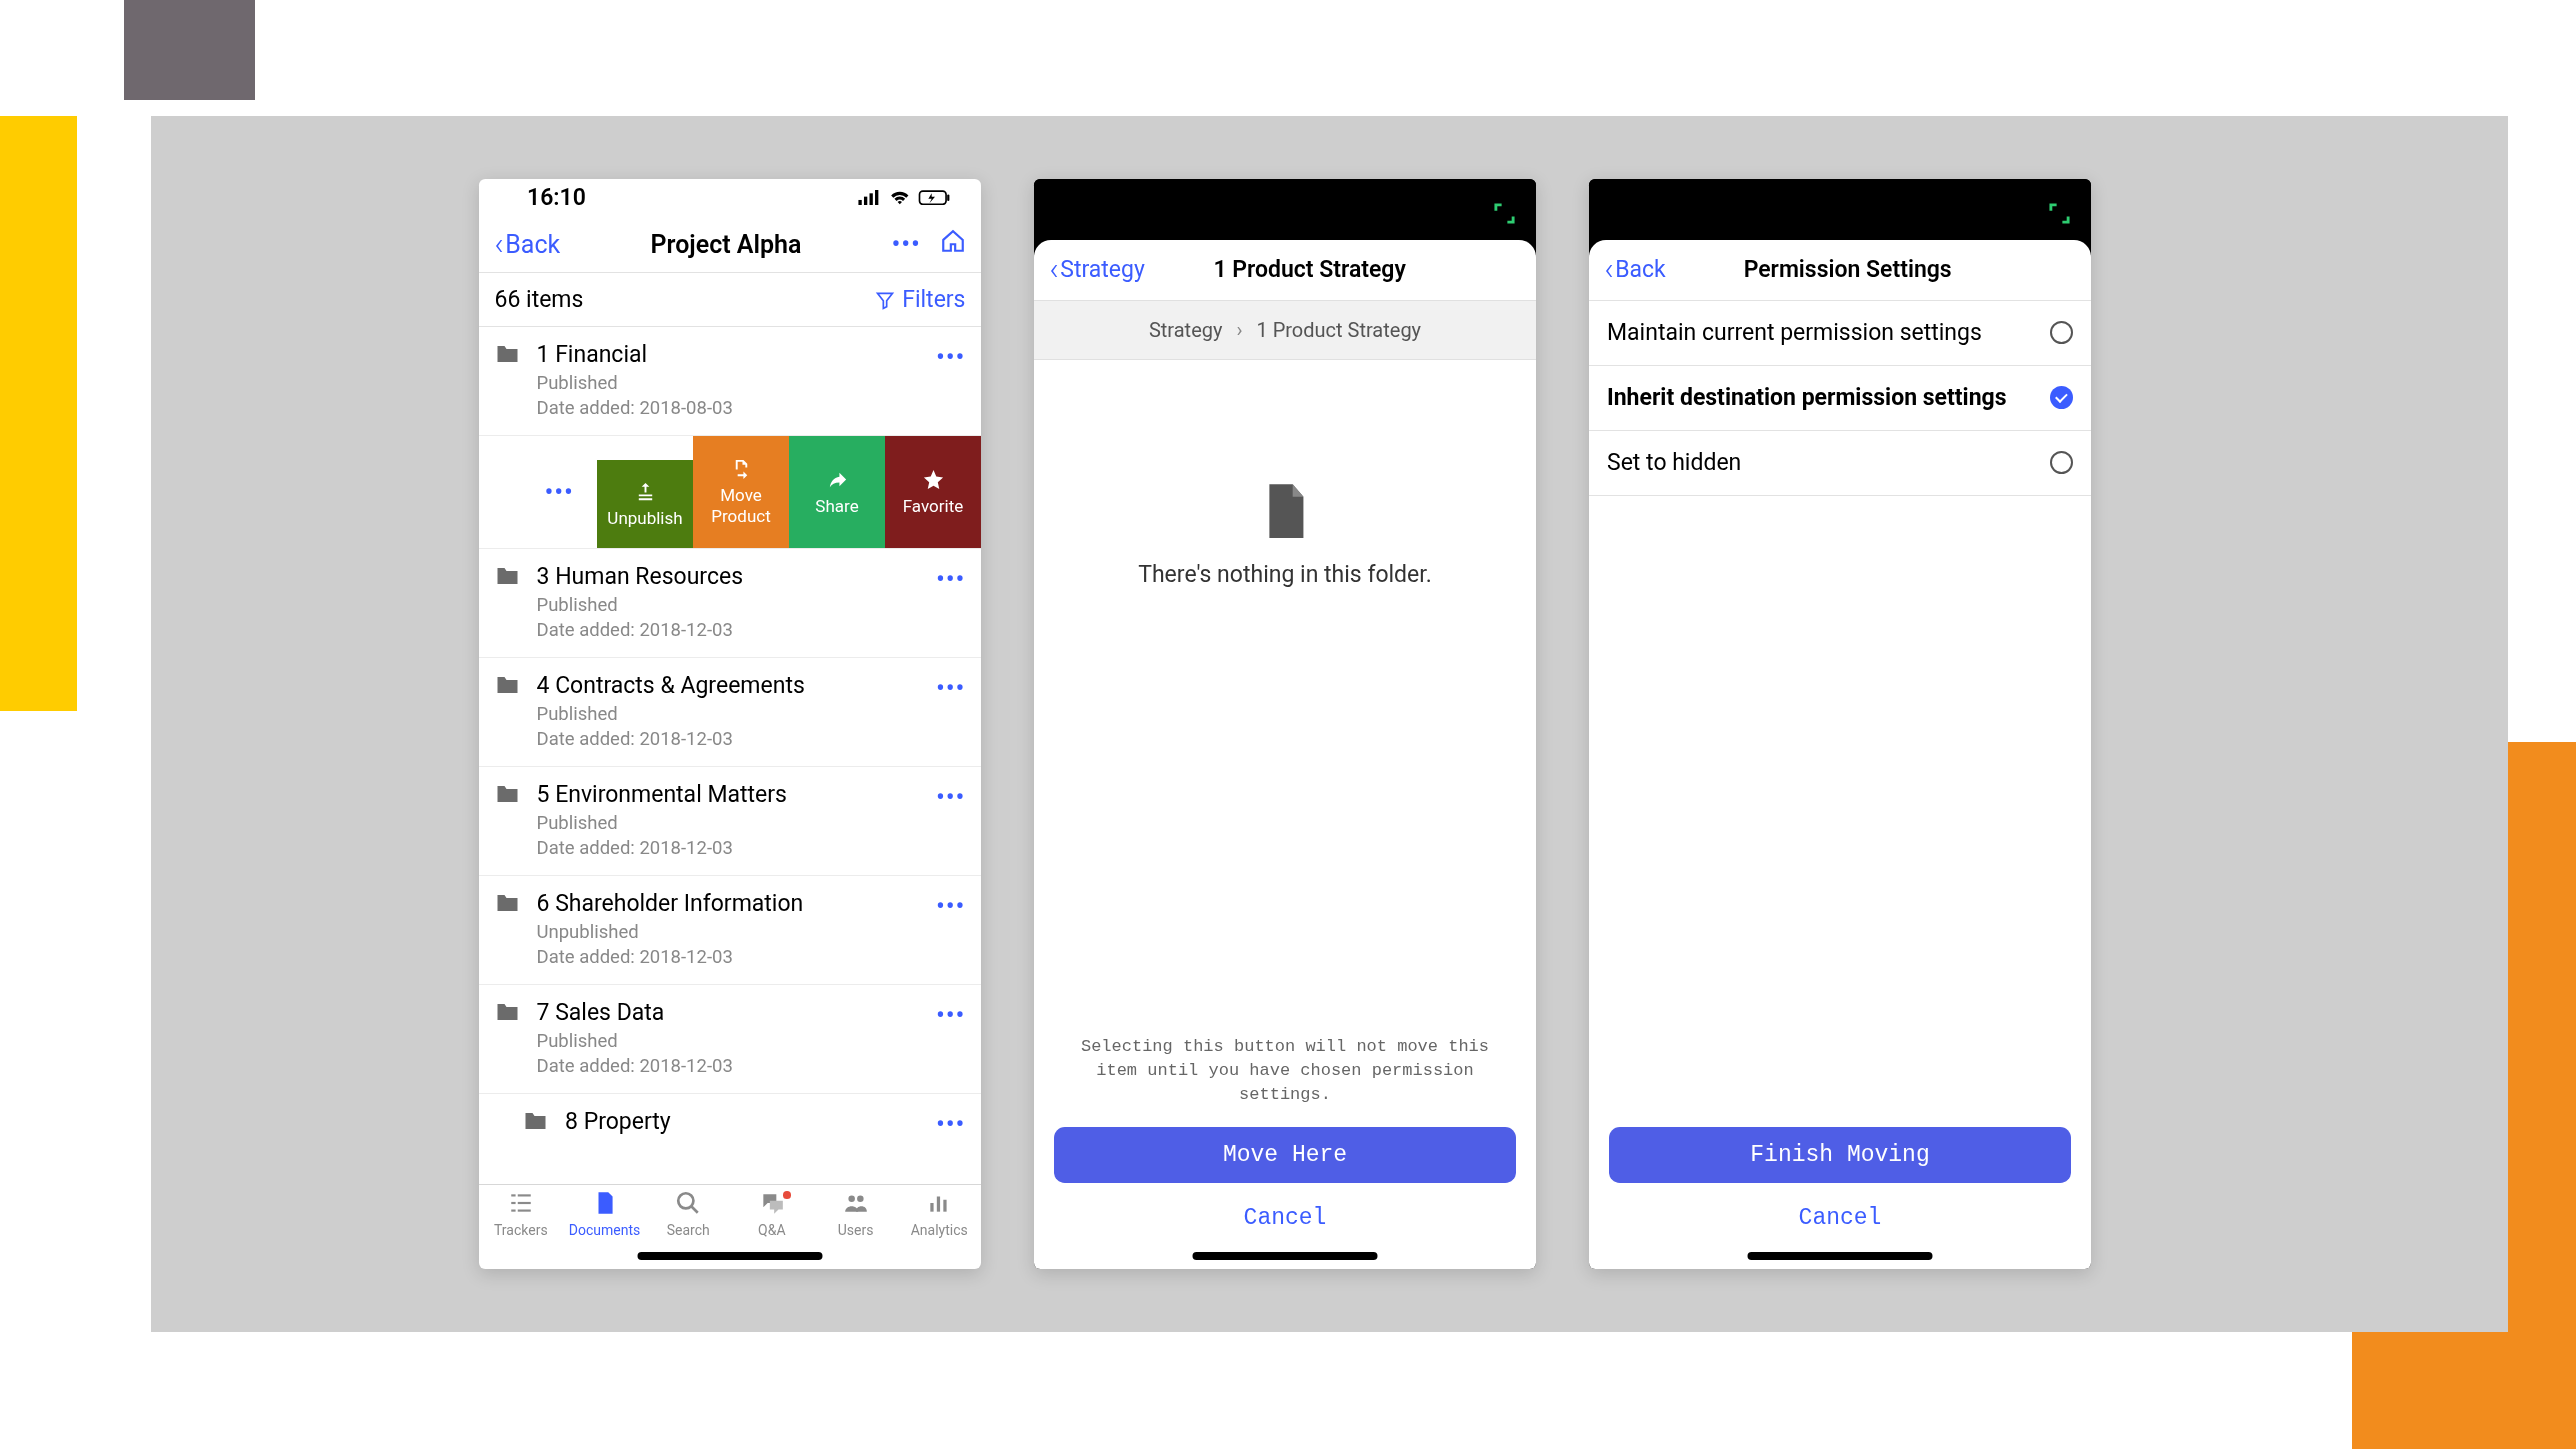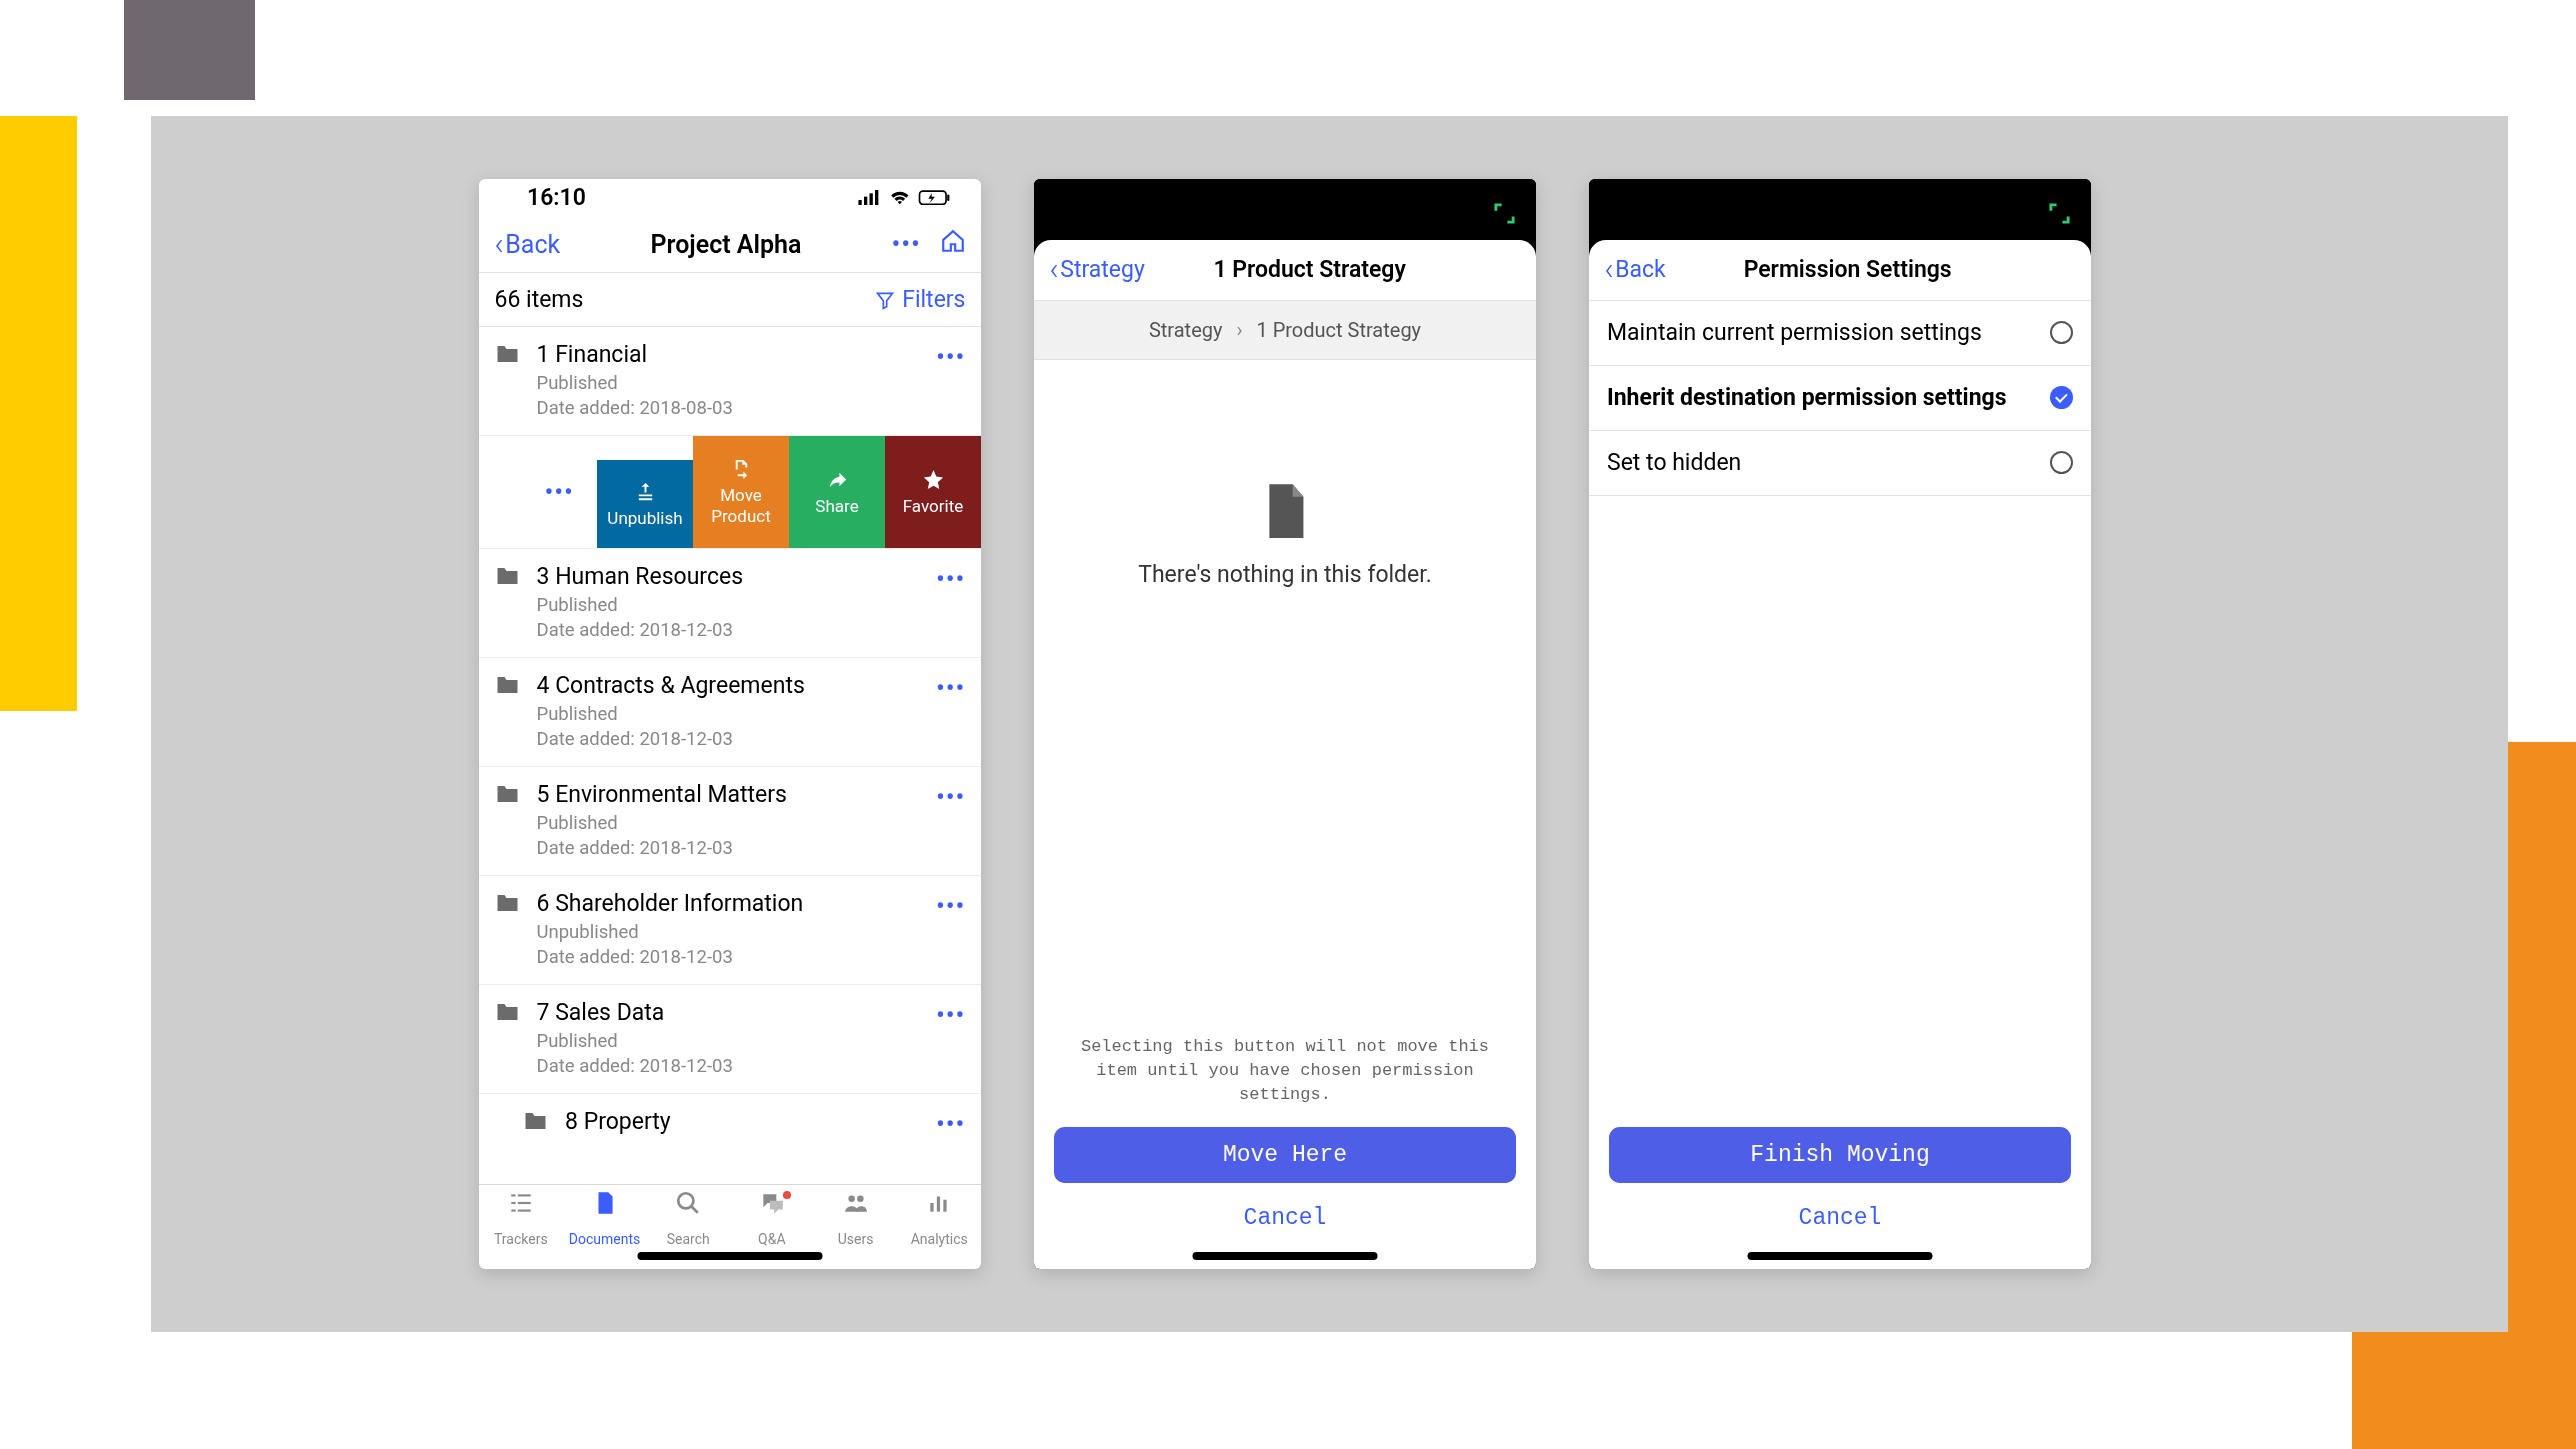--- a/index.html
+++ b/index.html
@@ -105,39 +105,39 @@
     flex-direction:column;
     align-items:center;
     justify-content:center;
     color:#fff;
     font-size:17px;
     text-align:center;
     line-height:1.2;
     gap:4.6px;
   }
   .swiperow .act svg { width:23px; height:23px; fill:#fff; }
-  .act-unpub { background:#0369a1;margin-top:24px; }
+  .act-unpub { background:#4d7c0f;margin-top:24px; }
   .act-move  { background:#e67e22; }
   .act-share { background:#27ae60; }
   .act-fav   { background:#7f1d1d; }
 
   .docrow.last { border-bottom:none; padding-bottom:7.7px;padding-left:44px; }
 
   .tabbar {
     height:85px;
     border-top:0.8px solid #d7d7d7;
     display:flex;
     padding-top:6.2px;
   }
   .tabbar .tab {
     flex:1;
     display:flex;
     flex-direction:column;
     align-items:center;
-    gap:17px;
+    gap:8px;
     color:#8a8a8a;
     font-size:14px;
     position:relative;
   }
   .tabbar .tab.active { color:#3b5cff; }
   .tabbar .tab .ticon { width:26px; height:23px; display:flex; align-items:center; justify-content:center; }
   .tabbar .tab .dot { position:absolute; top:0; right:23px; width:7.7px; height:7.7px; background:#e74c3c; border-radius:50%; }
 
   .homebar { position:absolute; bottom:9.3px; left:50%; transform:translateX(-50%); width:185px; height:7.7px; background:#000; border-radius:4.6px; }
 

